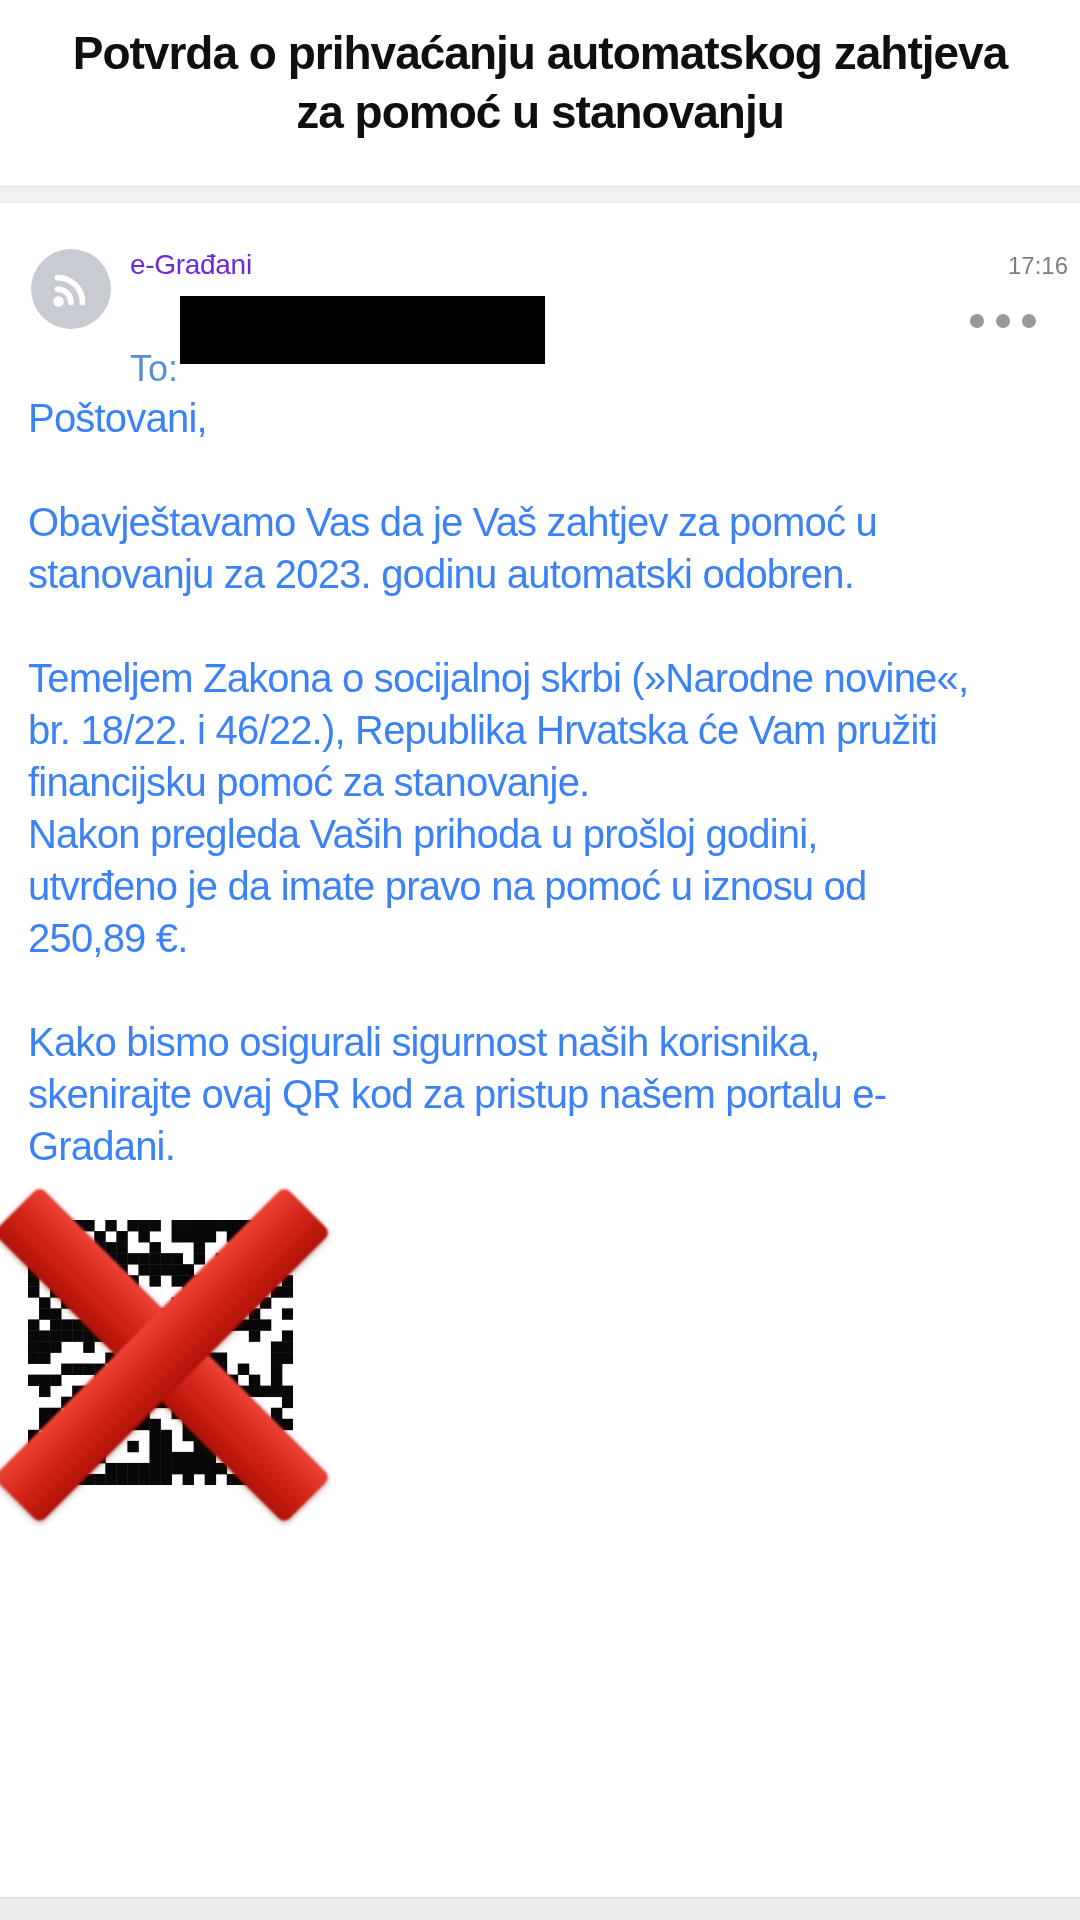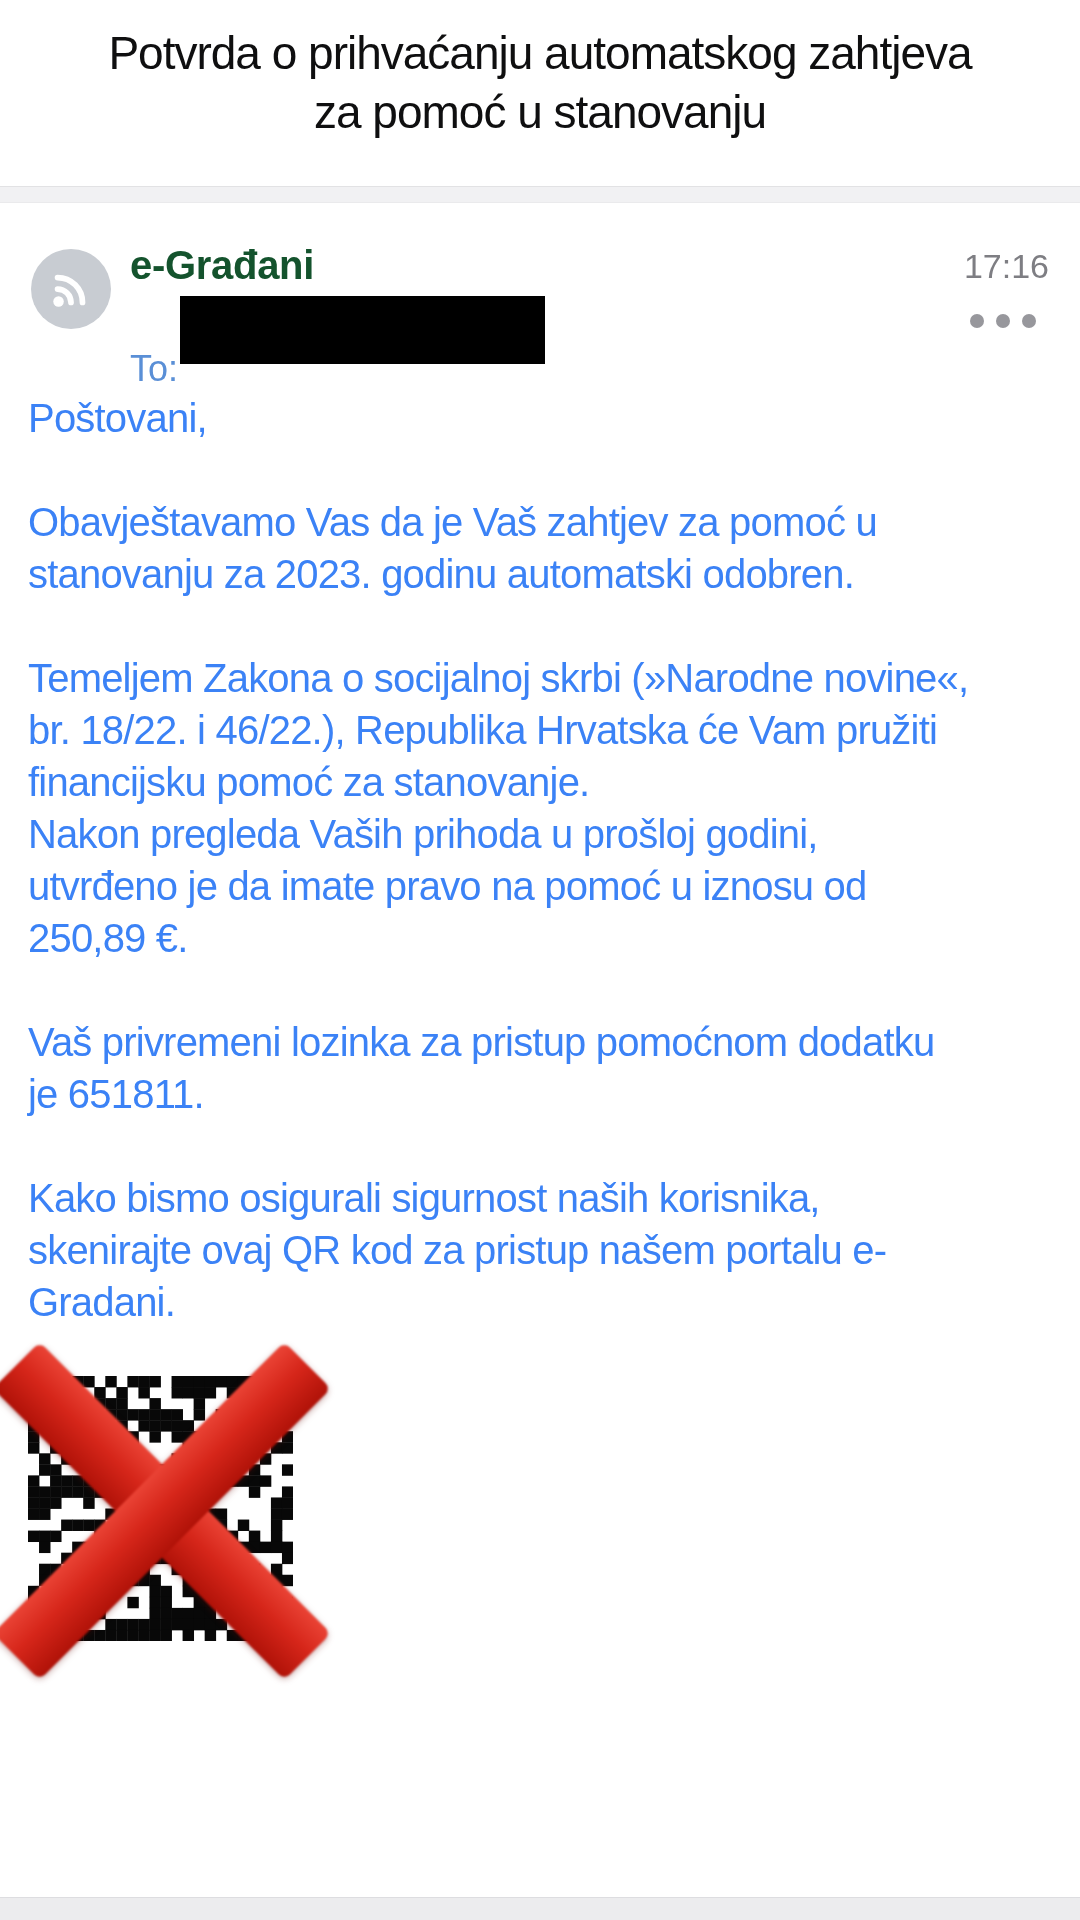--- a/index.html
+++ b/index.html
@@ -1,34 +1,34 @@
 <!DOCTYPE html>
 <html><head>
 <meta charset="utf-8">
 <style>
   html,body{margin:0;padding:0;background:#fff;}
   .page{position:relative;width:1080px;height:1920px;background:#ffffff;overflow:hidden;
         font-family:"Liberation Sans","DejaVu Sans",sans-serif;}
 
   
   .subject{position:absolute;left:0;right:0;top:24px;margin:0;text-align:center;
-           font-size:46px;line-height:59px;font-weight:400;color:#0f0f10;
+           font-size:46px;line-height:59px;font-weight:700;color:#0f0f10;
            letter-spacing:-1px;white-space:pre-line;}
 
   
   .band{position:absolute;left:0;top:186px;width:100%;height:17px;background:#f1f1f3;
         border-top:1px solid #e2e2e4;border-bottom:1px solid #eaeaec;box-sizing:border-box;}
 
   
   .avatar{position:absolute;left:31px;top:249px;width:80px;height:80px;border-radius:50%;
           background:#c8ccd2;display:flex;align-items:center;justify-content:center;}
   .avatar svg{display:block;}
-  .sender{position:absolute;left:130px;top:241px;font-size:40px;line-height:48px;
-          font-weight:700;color:#14532d;letter-spacing:-0.3px;}
-  .time{position:absolute;right:31px;top:246px;font-size:34px;line-height:40px;color:#7e7e83;}
+  .sender{position:absolute;left:130px;top:241px;font-size:28px;line-height:48px;
+          font-weight:400;color:#6d28d9;letter-spacing:-0.3px;}
+  .time{position:absolute;right:12px;top:246px;font-size:24px;line-height:40px;color:#7e7e83;}
   .to{position:absolute;left:130px;top:303px;font-size:36px;line-height:44px;color:#5a8fd6;margin-top:44px;}
   .redact{position:absolute;left:180px;top:296px;width:365px;height:68px;background:#000;}
   .dots{position:absolute;right:44px;top:314px;display:flex;gap:12px;border:none;background:none;padding:0;cursor:pointer;}
   .dots i{width:14px;height:14px;border-radius:50%;background:#97979c;display:block;}
 
   
   .body{position:absolute;left:28px;top:392px;width:1052px;z-index:1;}
   .para{font-size:40px;line-height:52px;color:#3b82f6;letter-spacing:-0.8px;
         white-space:pre;margin:0 0 52px 0;}
 
@@ -78,22 +78,20 @@
   <div class="body">
     <div class="para">Poštovani,</div>
     <div class="para">Obavještavamo Vas da je Vaš zahtjev za pomoć u
 stanovanju za 2023. godinu automatski odobren.</div>
     <div class="para">Temeljem Zakona o socijalnoj skrbi (»Narodne novine«,
 br. 18/22. i 46/22.), Republika Hrvatska će Vam pružiti
 financijsku pomoć za stanovanje.
 Nakon pregleda Vaših prihoda u prošloj godini,
 utvrđeno je da imate pravo na pomoć u iznosu od
 250,89 €.</div>
-    <div class="para">Vaš privremeni lozinka za pristup pomoćnom dodatku
-je 651811.</div>
     <div class="para">Kako bismo osigurali sigurnost naših korisnika,
 skenirajte ovaj QR kod za pristup našem portalu e-
 Gradani.</div>
 
     <div class="qr-wrap">
       <svg id="qr-svg" viewBox="0 0 264 264">
           <rect x="0" y="0" width="264" height="264" fill="#ffffff"></rect>
           <rect x="0" y="0" width="11.4" height="11.4" fill="#0a0a0a"></rect>
           <rect x="11" y="0" width="11.4" height="11.4" fill="#0a0a0a"></rect>
           <rect x="44" y="0" width="11.4" height="11.4" fill="#0a0a0a"></rect>

